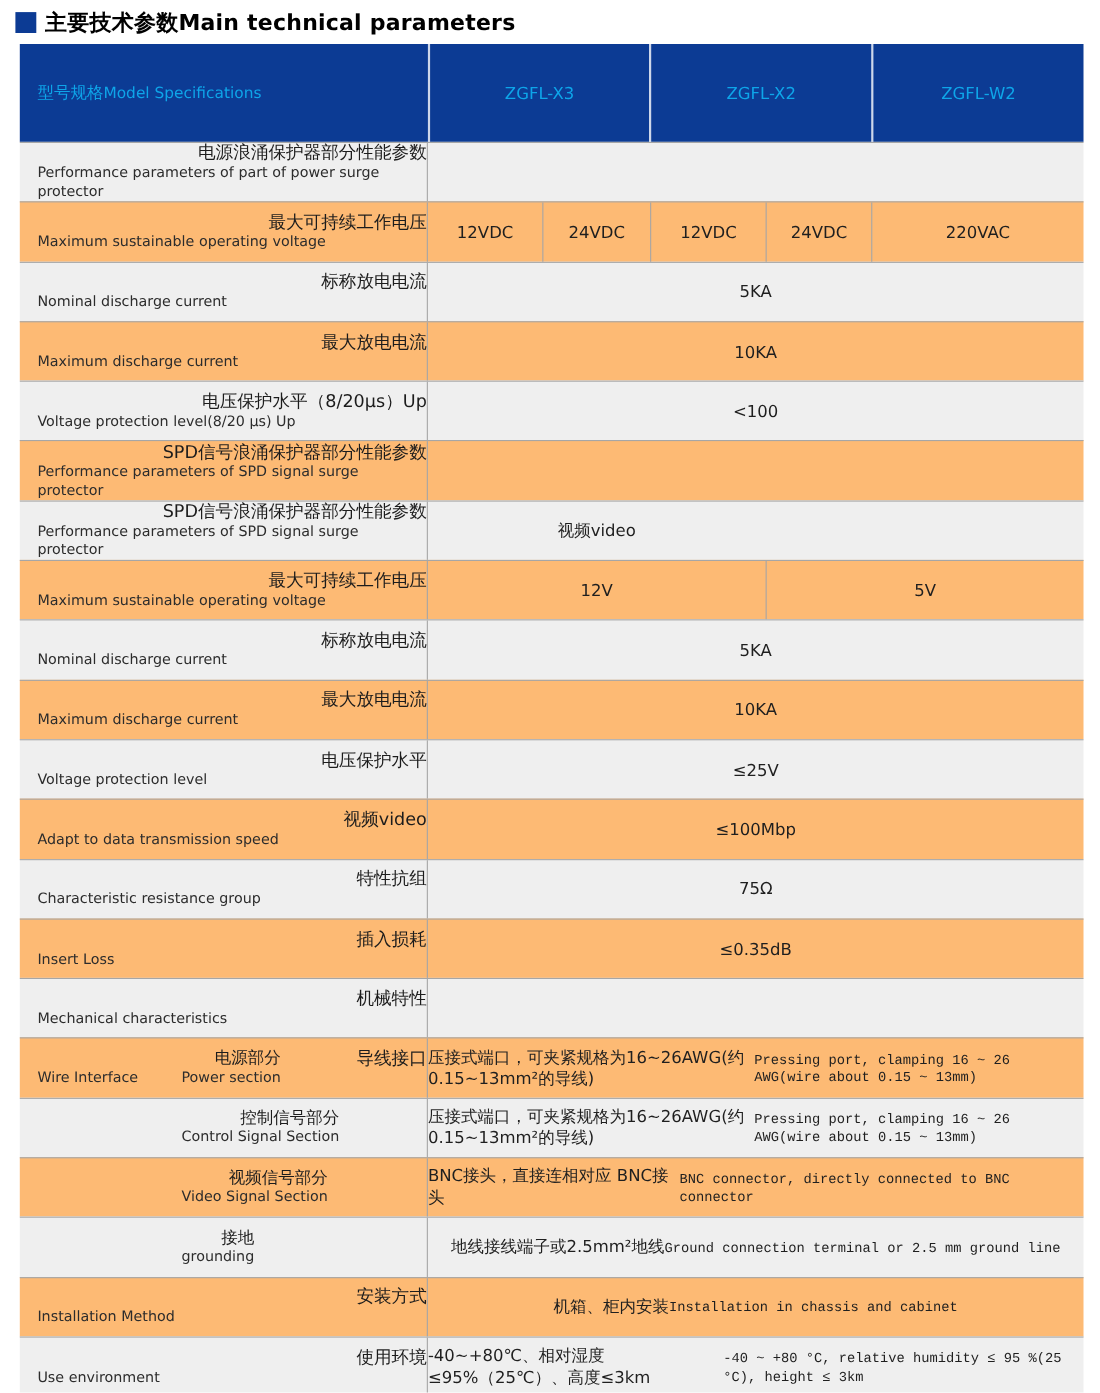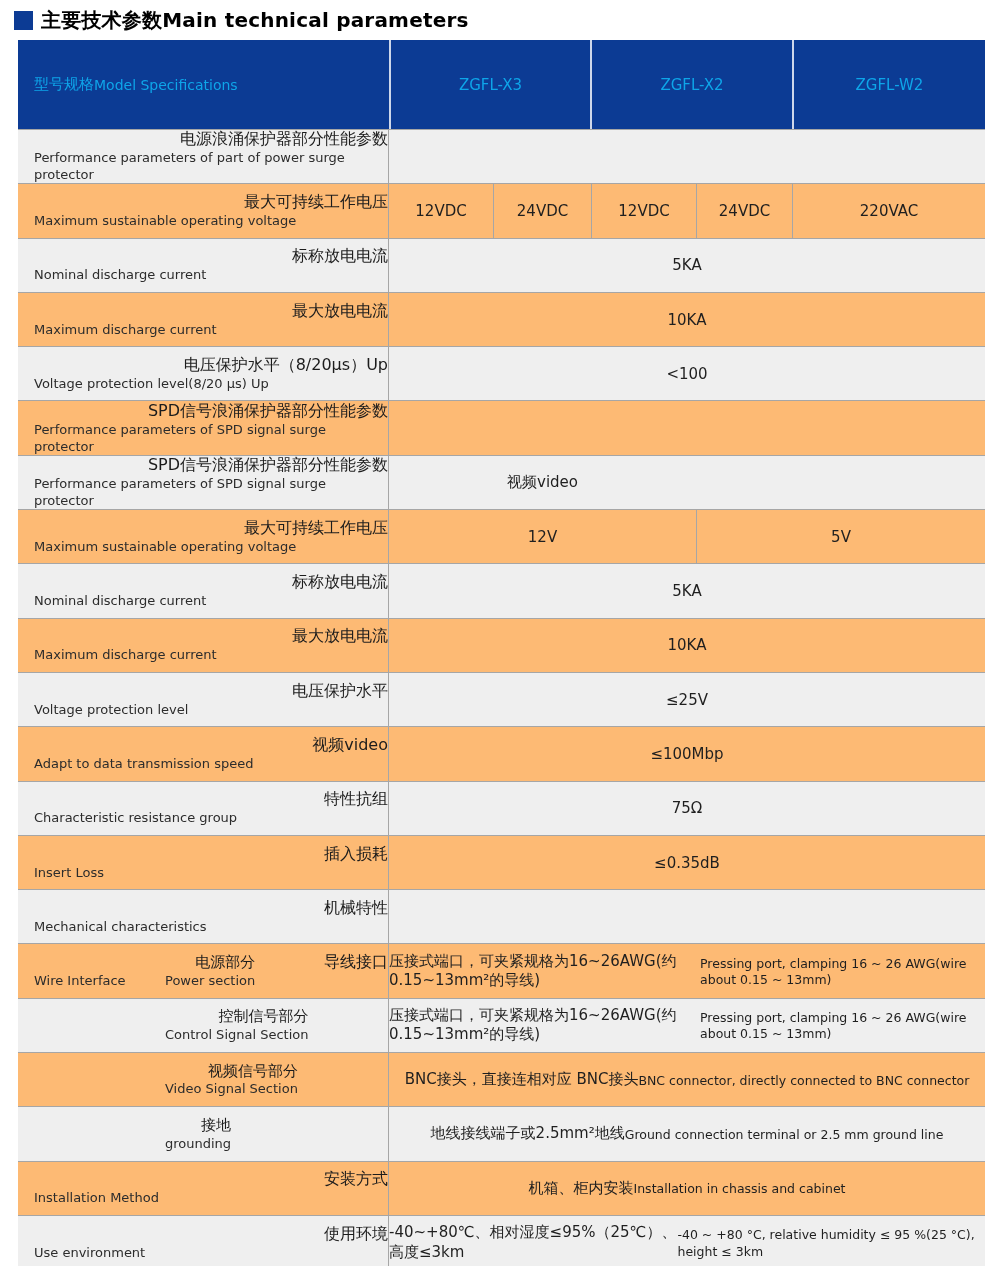--- a/index.html
+++ b/index.html
@@ -41,21 +41,21 @@
   .subbox .zh{font-size:15px;}
   .subbox .en{font-size:13px;}
   .val{flex:1;display:flex;align-items:center;justify-content:center;font-size:15px;}
   .val.cells{justify-content:flex-start;padding:0;}
   .cell{display:flex;align-items:center;justify-content:center;height:100%;font-size:15px;}
   .cell + .cell{border-left:1px solid var(--line);text-align:right;}
   .w104{width:104px}.w98{width:98px}.w105{width:105px}.w96{width:96px}.w193c{width:193px}
   .w307{width:307px}.w289{width:289px}
   .two{}
   .two .vzh{font-size:15px;font-weight:500;line-height:1.3;}
-  .two .ven{font-size:12.5px;font-weight:400;line-height:1.3;margin-top:2px;}
+  .two .ven{font-size:12.5px;font-weight:400;line-height:1.3;margin-top:2px;font-family:Liberation Mono, monospace;}
 </style>
 </head>
 <body>
 
 <div class="page">
 
   <div class="titlebar">
     <span class="sq"></span>
     <span class="title"><span>主要技术参数</span><span>Main technical parameters</span></span>
   </div>

